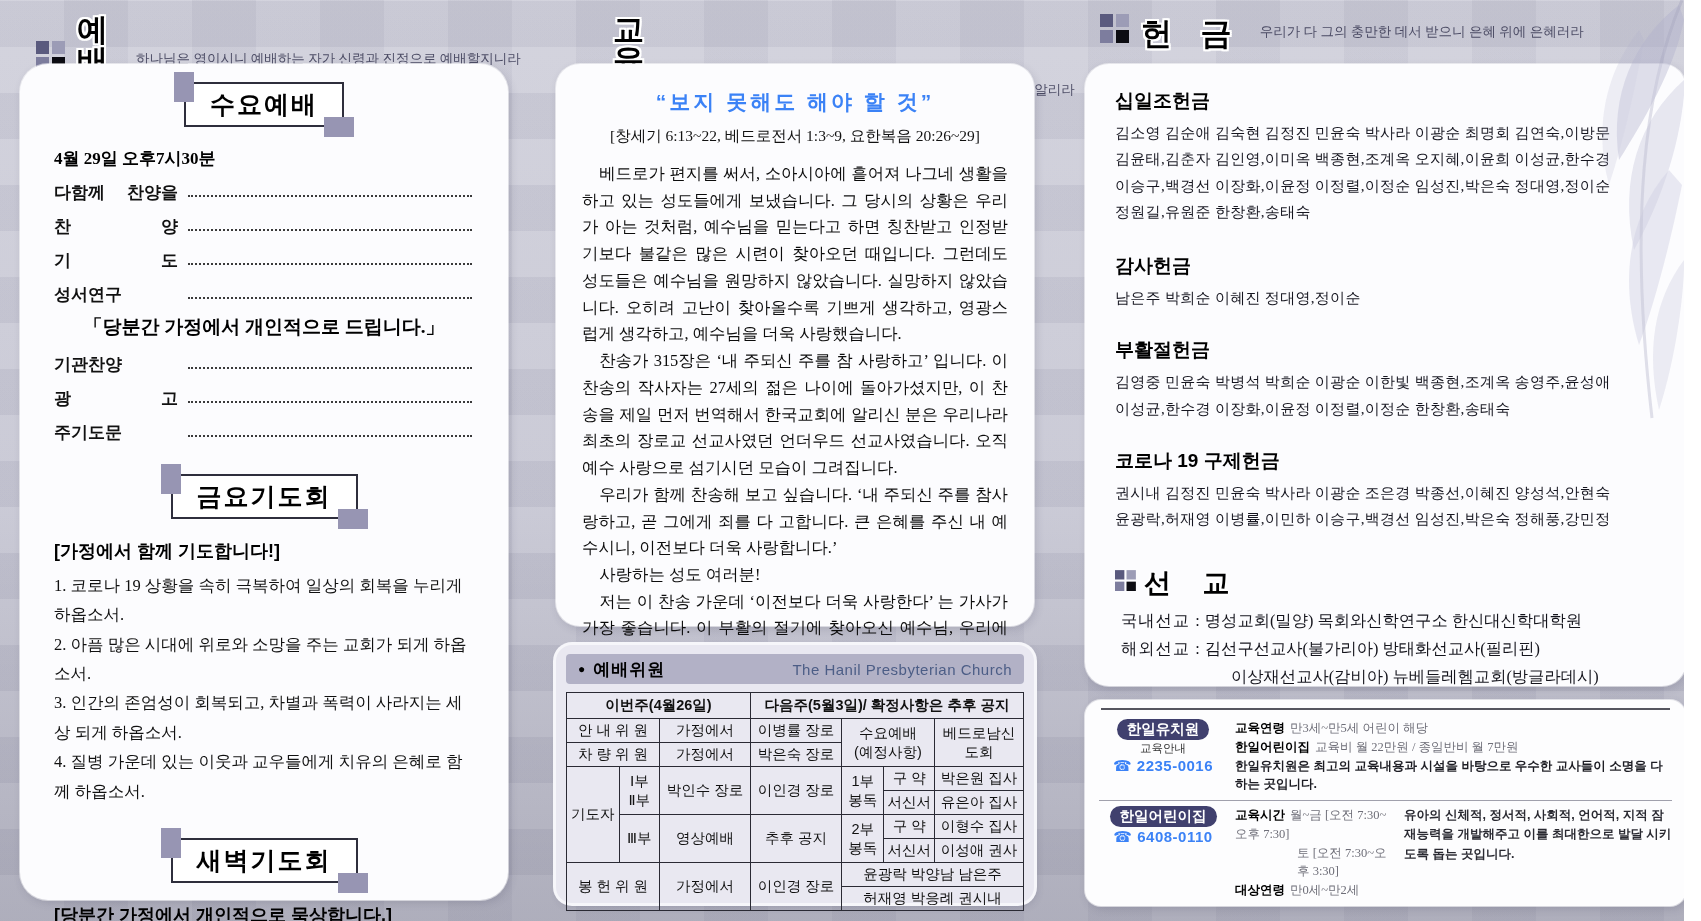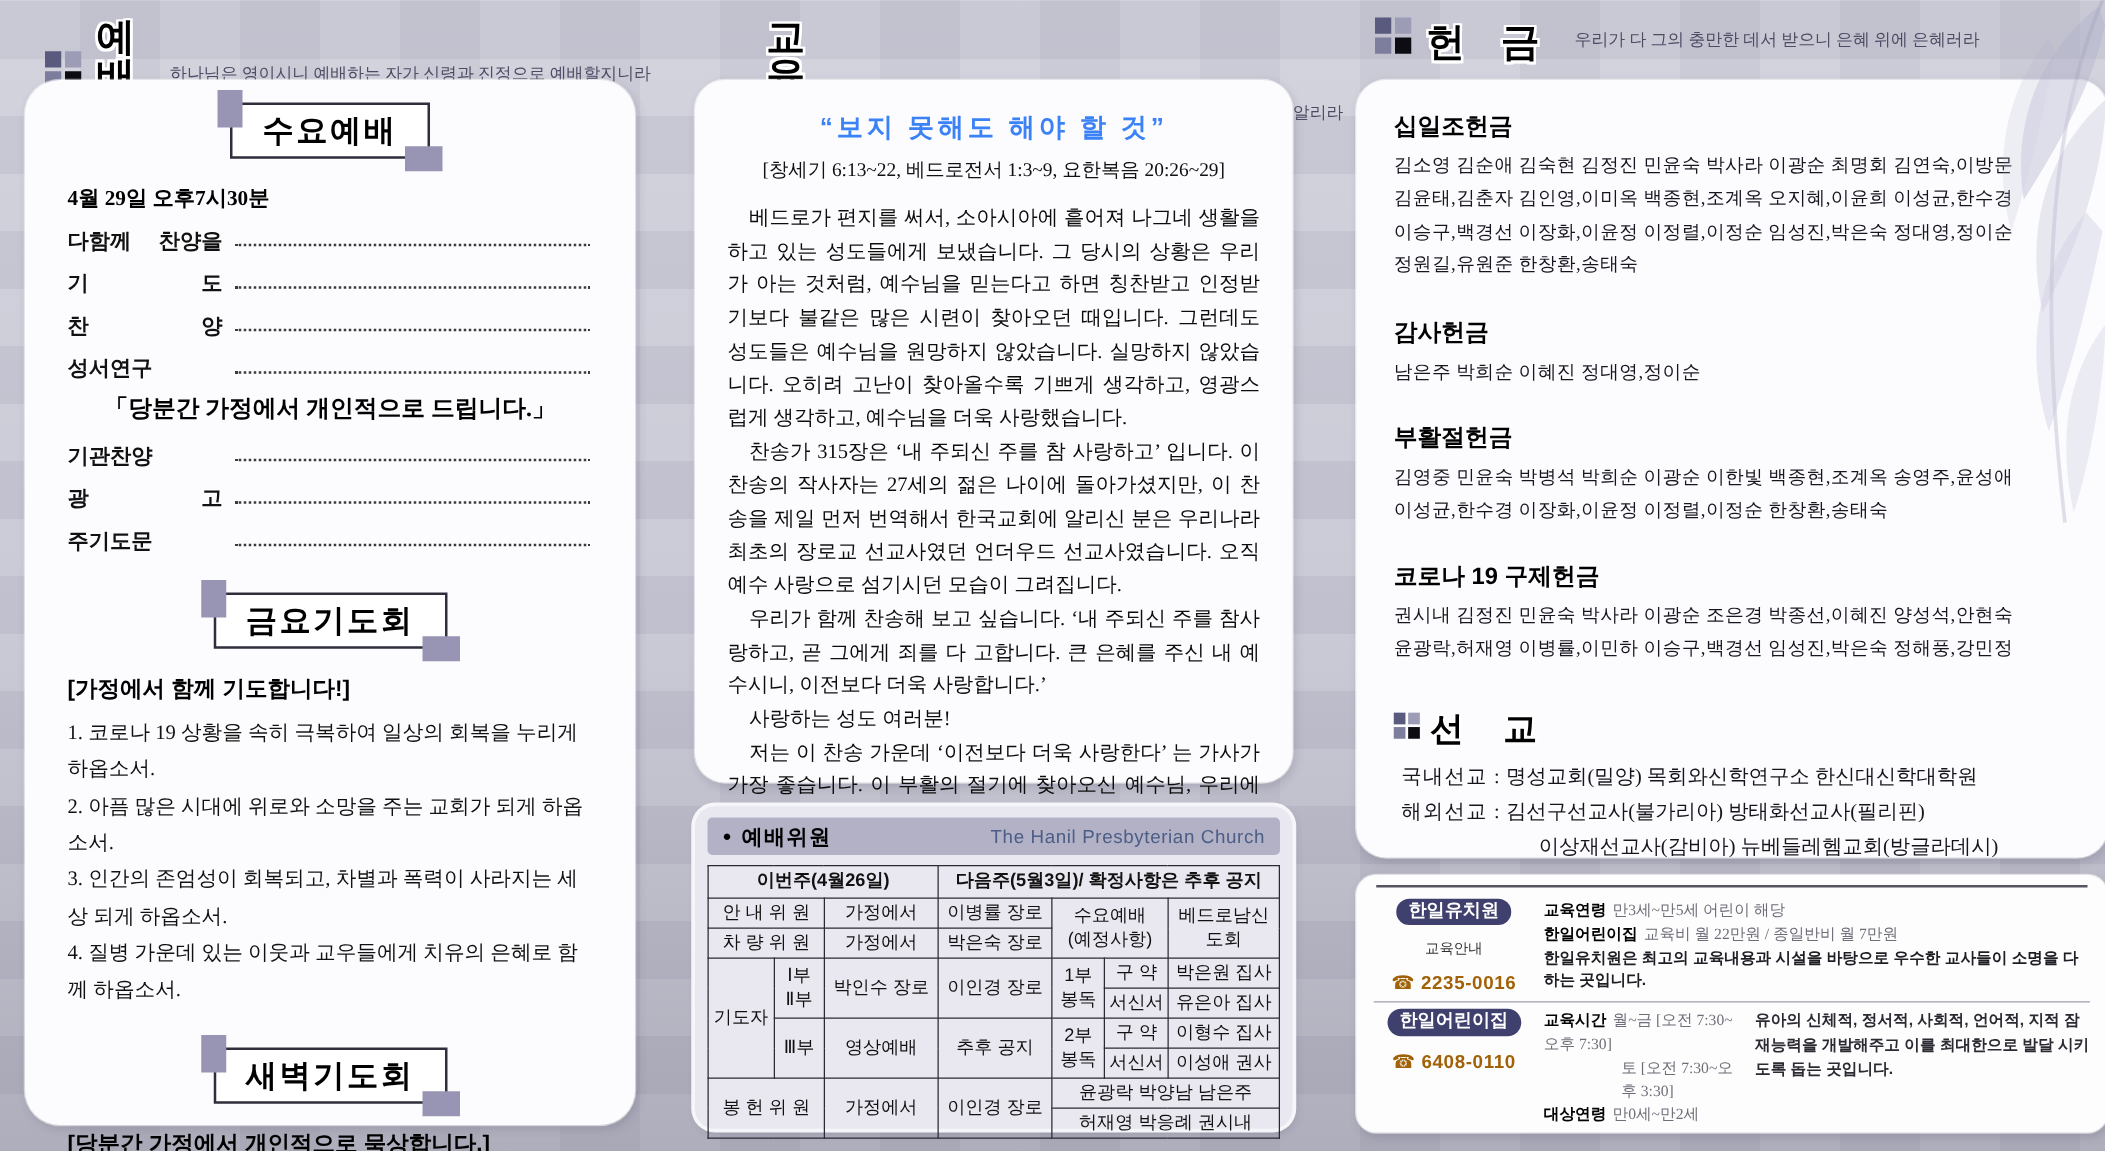--- a/index.html
+++ b/index.html
@@ -70,25 +70,25 @@
   .mission-sub{font-family:"Liberation Serif","DejaVu Serif",serif;font-size:12.5px;color:#55556a;margin:0 0 4px 16px;white-space:nowrap;}
   .mission-line{font-size:16.3px;color:#14141c;line-height:1.7;margin-left:6px;}
   .mission-line .mlabel{letter-spacing:1px;}
   .mission-indent{margin-left:116px;}
   .mission-note{font-family:"Liberation Sans","DejaVu Sans",sans-serif;font-size:16.5px;font-weight:bold;color:#000;margin-top:8px;}
 
   .info-panel{position:absolute;background:#fdfdfe;border-radius:16px;box-shadow:0 0 0 1px rgba(255,255,255,0.6),2px 3px 8px rgba(60,60,90,0.2);padding:4px 14px 6px;}
   .info-rule{height:2px;background:#55555f;margin:4px 2px 4px;}
   .info-row{display:flex;align-items:flex-start;padding:5px 0 6px;border-bottom:1px solid #a0a0ac;}
   .info-row:last-child{border-bottom:none;}
-  .info-left{width:128px;flex:0 0 128px;display:flex;flex-direction:column;align-items:center;gap:11px;}
+  .info-left{width:128px;flex:0 0 128px;display:flex;flex-direction:column;align-items:center;gap:1px;}
   .badge{background:#40406e;color:#fff;font-weight:bold;font-size:14.5px;border-radius:14px;
     padding:2px 10px;text-align:center;line-height:1.2;white-space:nowrap;}
   .info-sub{font-size:11.5px;color:#333;}
-  .info-phone{font-size:15px;font-weight:bold;color:#a16207;letter-spacing:0.5px;}
+  .info-phone{font-size:15px;font-weight:bold;color:#3b82f6;letter-spacing:0.5px;}
   .info-body{flex:1;padding-left:8px;}
   .iline{font-size:12.5px;line-height:1.5;}
   .ilabel{font-weight:bold;color:#000;margin-right:5px;}
   .ivalue{font-family:"Liberation Serif","DejaVu Serif",serif;color:#6e6e78;}
   .idesc{font-size:12.5px;color:#1d1d24;font-weight:bold;line-height:1.5;}
   .info-right{flex:0 0 268px;font-size:12.5px;color:#2a2a32;font-weight:bold;line-height:1.55;padding-left:10px;}
 
   .leaf-deco{position:absolute;top:0;right:0;z-index:6;pointer-events:none;opacity:0.55;}
 </style>
 </head>
@@ -112,25 +112,25 @@
         <span class="boxhdr">수요예배</span>
       </div>
 
     <div class="serif" style="font-size:17px;margin-top:20px;font-weight:bold;">4월 29일 오후7시30분</div>
 
     <div class="serif order-row">
       <span class="olabel">다함께 찬양을</span>
         <span class="leader"></span>
     </div>
     <div class="serif order-row">
+      <span class="olabel">찬 양</span>
+        <span class="leader"></span>
+    </div>
+    <div class="serif order-row">
       <span class="olabel">기 도</span>
-        <span class="leader"></span>
-    </div>
-    <div class="serif order-row">
-      <span class="olabel">찬 양</span>
         <span class="leader"></span>
     </div>
     <div class="serif order-row">
       <span class="olabel">성서연구</span>
         <span class="leader"></span>
     </div>
 
     <div class="serif notice">「당분간 가정에서 개인적으로 드립니다.」</div>
 
     <div class="serif order-row">

